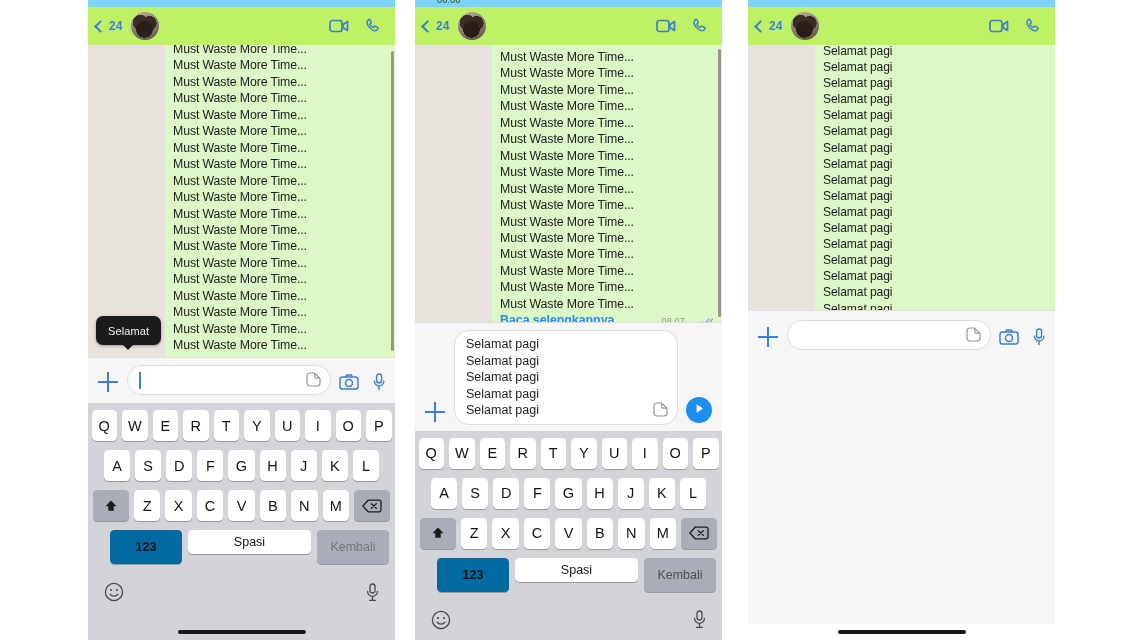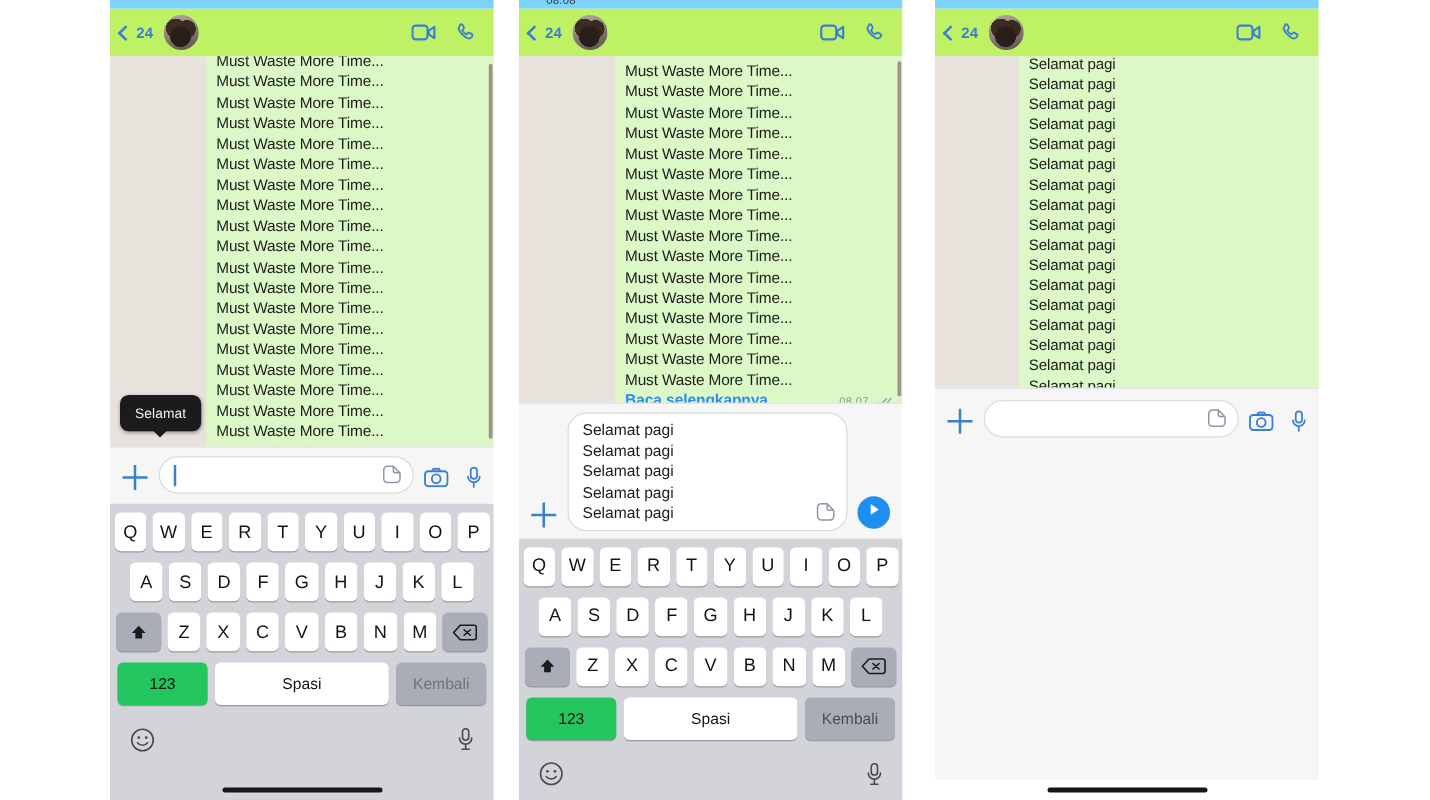--- a/index.html
+++ b/index.html
@@ -135,21 +135,21 @@
     margin-top: 1px;
   }
   .readmore {
     font-size: 12.5px;
     font-weight: 700;
     color: #2e8bf0;
     letter-spacing: -0.1px;
     cursor: pointer;
   }
   .meta {
-    display: flex; align-items: flex-end; gap: 6px;
+    display: flex; align-items: flex-end; gap: 16px;
     padding-bottom: 1px;
   }
   .timestamp {
     font-size: 9px;
     color: #8a9a85;
     letter-spacing: .2px;
   }
   .ticks { display:block; }
 
   
@@ -283,22 +283,22 @@
     min-width: 25.5px;
     display: flex; align-items: center; justify-content: center;
     flex: 1 1 0;
     cursor: pointer;
   }
   .krow.r2 { padding: 0 14px; }
   .krow.r3 { padding: 0 3px; }
   .key.wide { flex: 0 0 36px; background: #a9adb7; }
   .key.func { background: #a9adb7; }
   .krow.r4 { gap: 6px; padding: 0 4px; }
-  .key.num { flex: 0 0 72px; background: #22c55e; font-size: 12.5px; font-weight: 400; }
-  .key.space { flex: 1 1 auto; height: 34px; font-size: 12.5px; }
+  .key.num { flex: 0 0 72px; background: #0369a1; font-size: 12.5px; font-weight: 700; margin-left: 16px; }
+  .key.space { flex: 1 1 auto; height: 24px; font-size: 12.5px; }
   .key.ret { flex: 0 0 72px; background: #a9adb7; font-size: 12.5px; color: #6f737c; }
   .key.num, .key.ret { height: 34px; }
   .kbbottom {
     height: 42px;
     display: flex;
     align-items: center;
     justify-content: space-between;
     padding: 0 14px;
   }
   .homebar {

